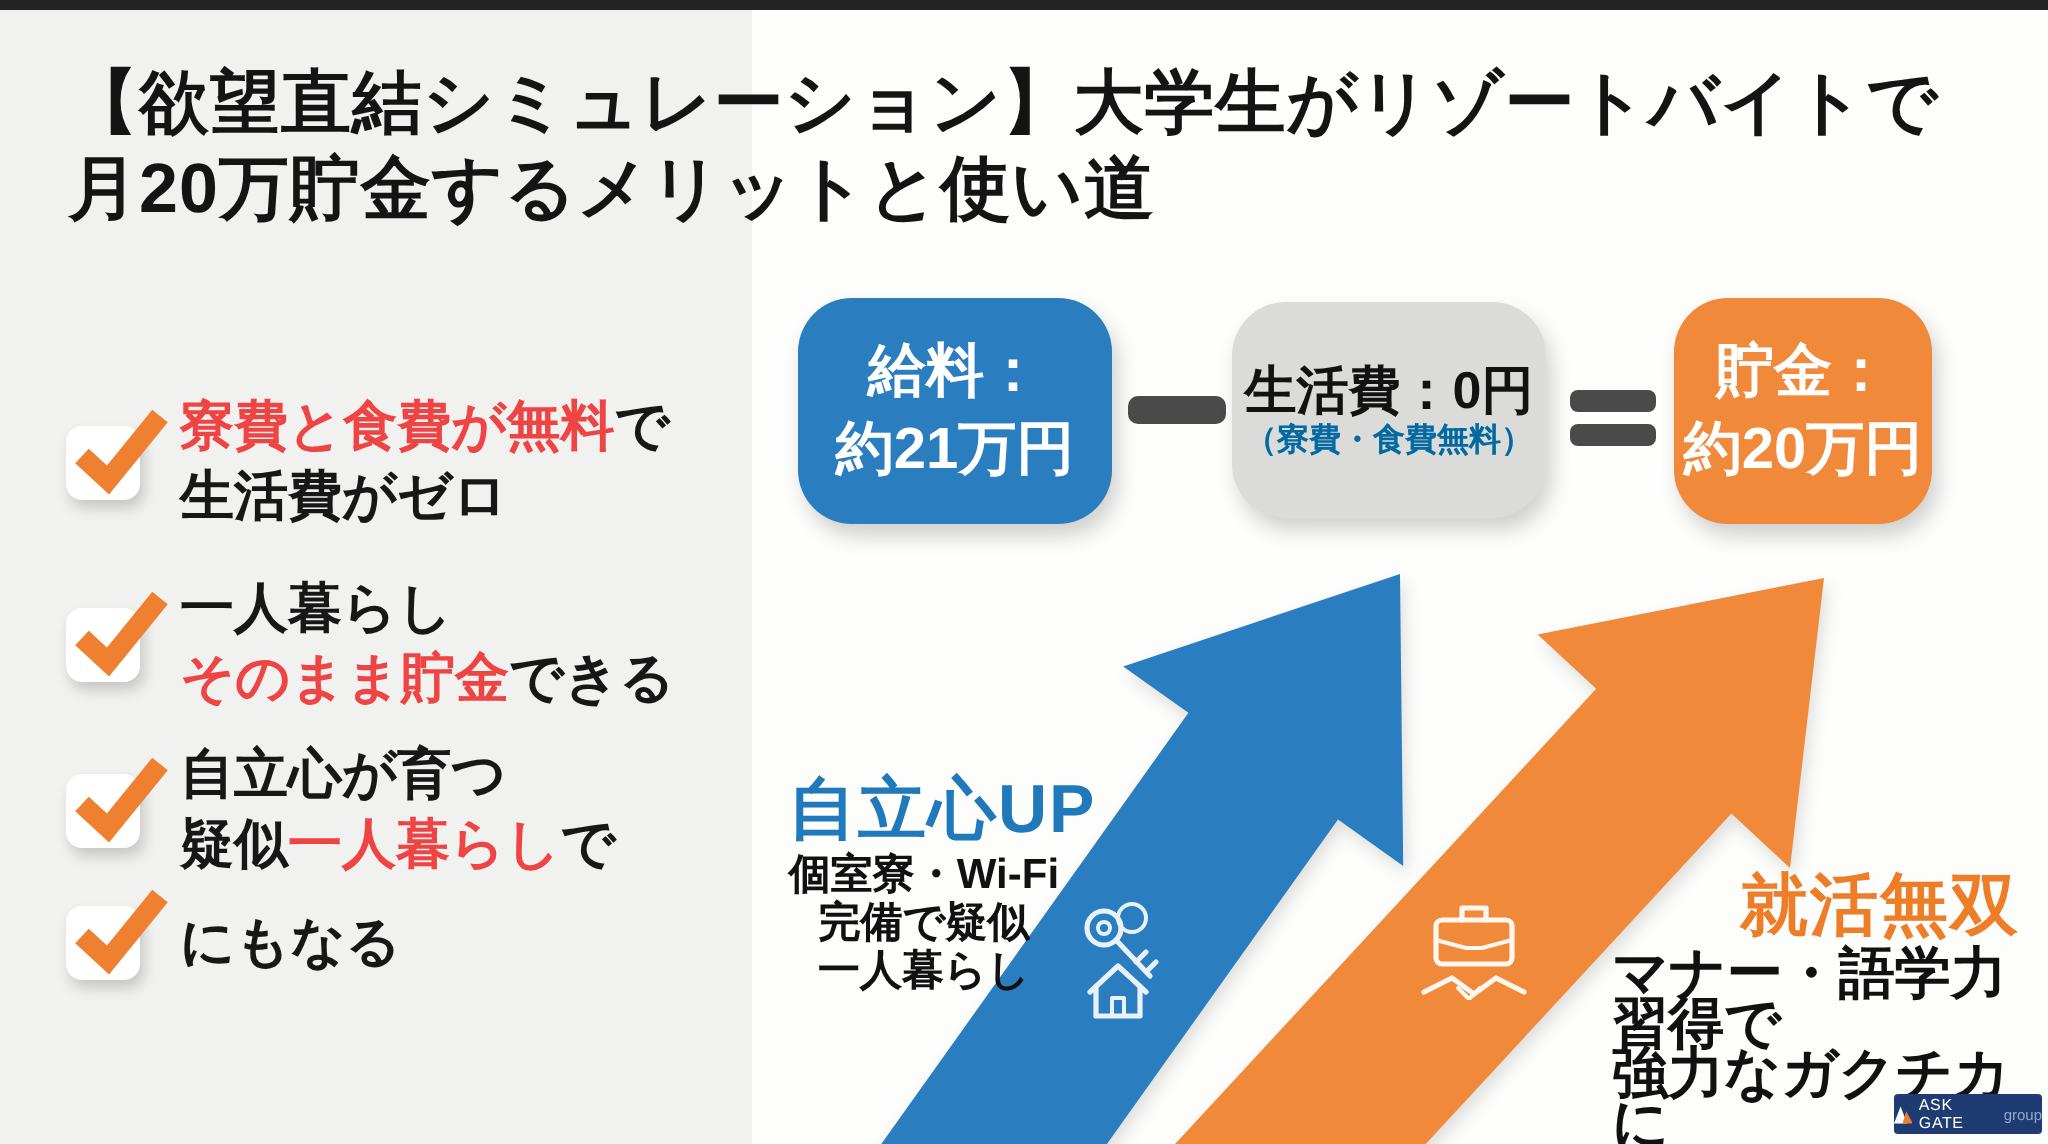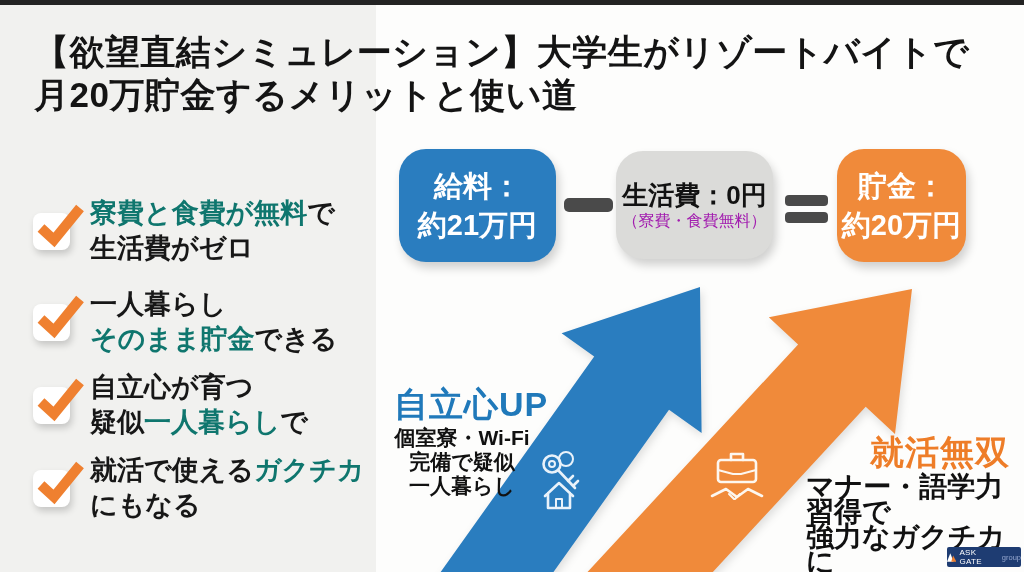--- a/index.html
+++ b/index.html
@@ -17,33 +17,33 @@
     letter-spacing:0.5px;
   }
   
   .check-item{position:absolute;left:33px;display:flex;align-items:center;gap:20px;}
   .checkbox{
     position:relative;width:37px;height:37px;background:#ffffff;border-radius:8px;
     box-shadow:2px 4px 7px rgba(0,0,0,0.18);flex:0 0 auto;
   }
   .checkbox svg{position:absolute;left:2px;top:-9px;overflow:visible;}
   .check-text{font-size:27px;font-weight:800;line-height:35px;color:#171717;white-space:nowrap;}
-  .seg-orange{color:#0f766e;}
+  .seg-orange{color:#ef4444;}
   .seg-black{color:#171717;}
   
   .fbox{
     position:absolute;display:flex;flex-direction:column;align-items:center;justify-content:center;
     border-radius:27px;text-align:center;box-shadow:3px 6px 10px rgba(0,0,0,0.18);
   }
   .fbox-salary{left:399px;top:149px;width:157px;height:113px;background:#2a7dbf;}
   .fbox-living{left:616px;top:151px;width:157px;height:108px;background:#dbdbd9;}
   .fbox-savings{left:837px;top:149px;width:129px;height:113px;background:#f08a3a;}
   .fbox-white{color:#ffffff;font-size:29px;font-weight:800;line-height:39px;}
   .fbox-living .l1{color:#121212;font-size:26px;font-weight:800;line-height:32px;}
-  .fbox-living .l2{color:#a21caf;font-size:16px;font-weight:400;line-height:20px;}
+  .fbox-living .l2{color:#0369a1;font-size:16px;font-weight:700;line-height:20px;}
   .op-minus{position:absolute;left:564px;top:198px;width:49px;height:14px;background:#4a4a4a;border-radius:5px;}
   .op-eq1{position:absolute;left:785px;top:195px;width:43px;height:11px;background:#4a4a4a;border-radius:4px;}
   .op-eq2{position:absolute;left:785px;top:212px;width:43px;height:11px;background:#4a4a4a;border-radius:4px;}
   
   .arrows{position:absolute;left:0;top:0;width:1024px;height:572px;pointer-events:none;}
   
   .lbl-left-head{
     position:absolute;left:394px;top:382px;font-size:34px;font-weight:900;color:#2079ba;letter-spacing:1px;
   }
   .lbl-left-sub{
@@ -137,21 +137,20 @@
   </div>
 </div>
 
 <div class="check-item" style="top:453px">
   <div class="checkbox">
     <svg width="50" height="44" viewBox="0 0 50 44">
         <polyline points="6,24 19,36 45,4" fill="none" stroke="#ef8030" stroke-width="10"></polyline>
       </svg>
   </div>
   <div class="check-text">
-    <div><span class="seg-black">就活で使える</span><span class="seg-orange">ガクチカ</span></div>
     <div><span class="seg-black">にもなる</span></div>
   </div>
 </div>
 
 <div class="fbox fbox-salary">
   <div class="fbox-white">給料：</div>
   <div class="fbox-white">約21万円</div>
 </div>
 <div class="op-minus"></div>
 <div class="fbox fbox-living">

